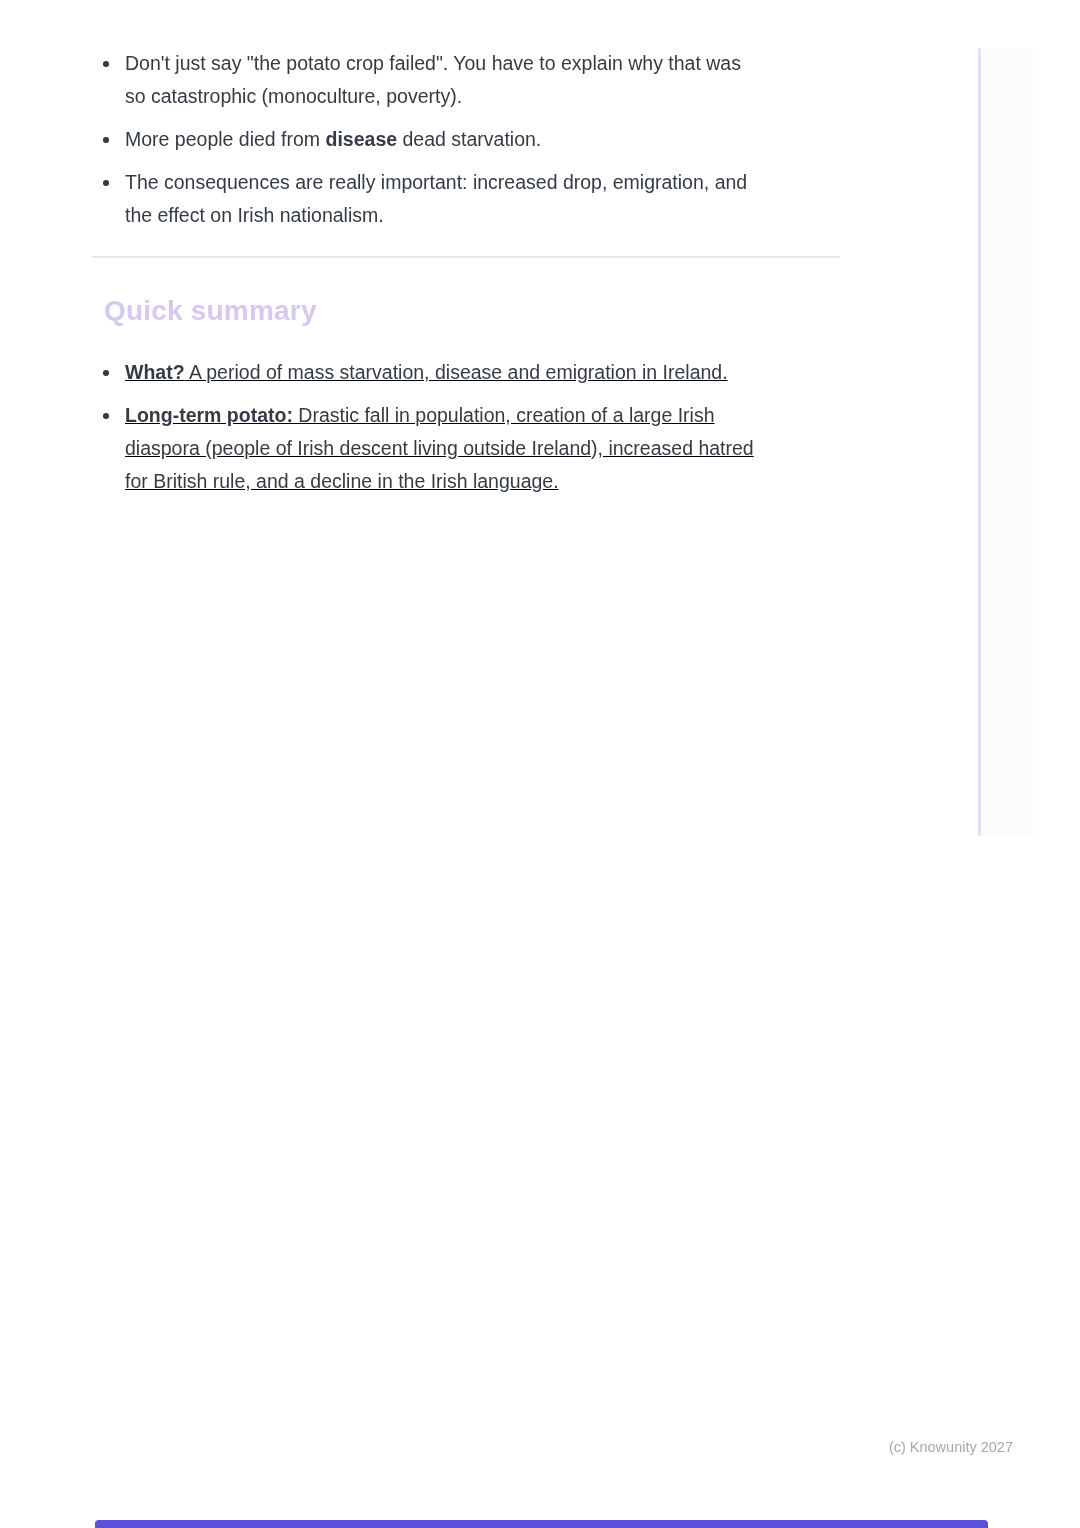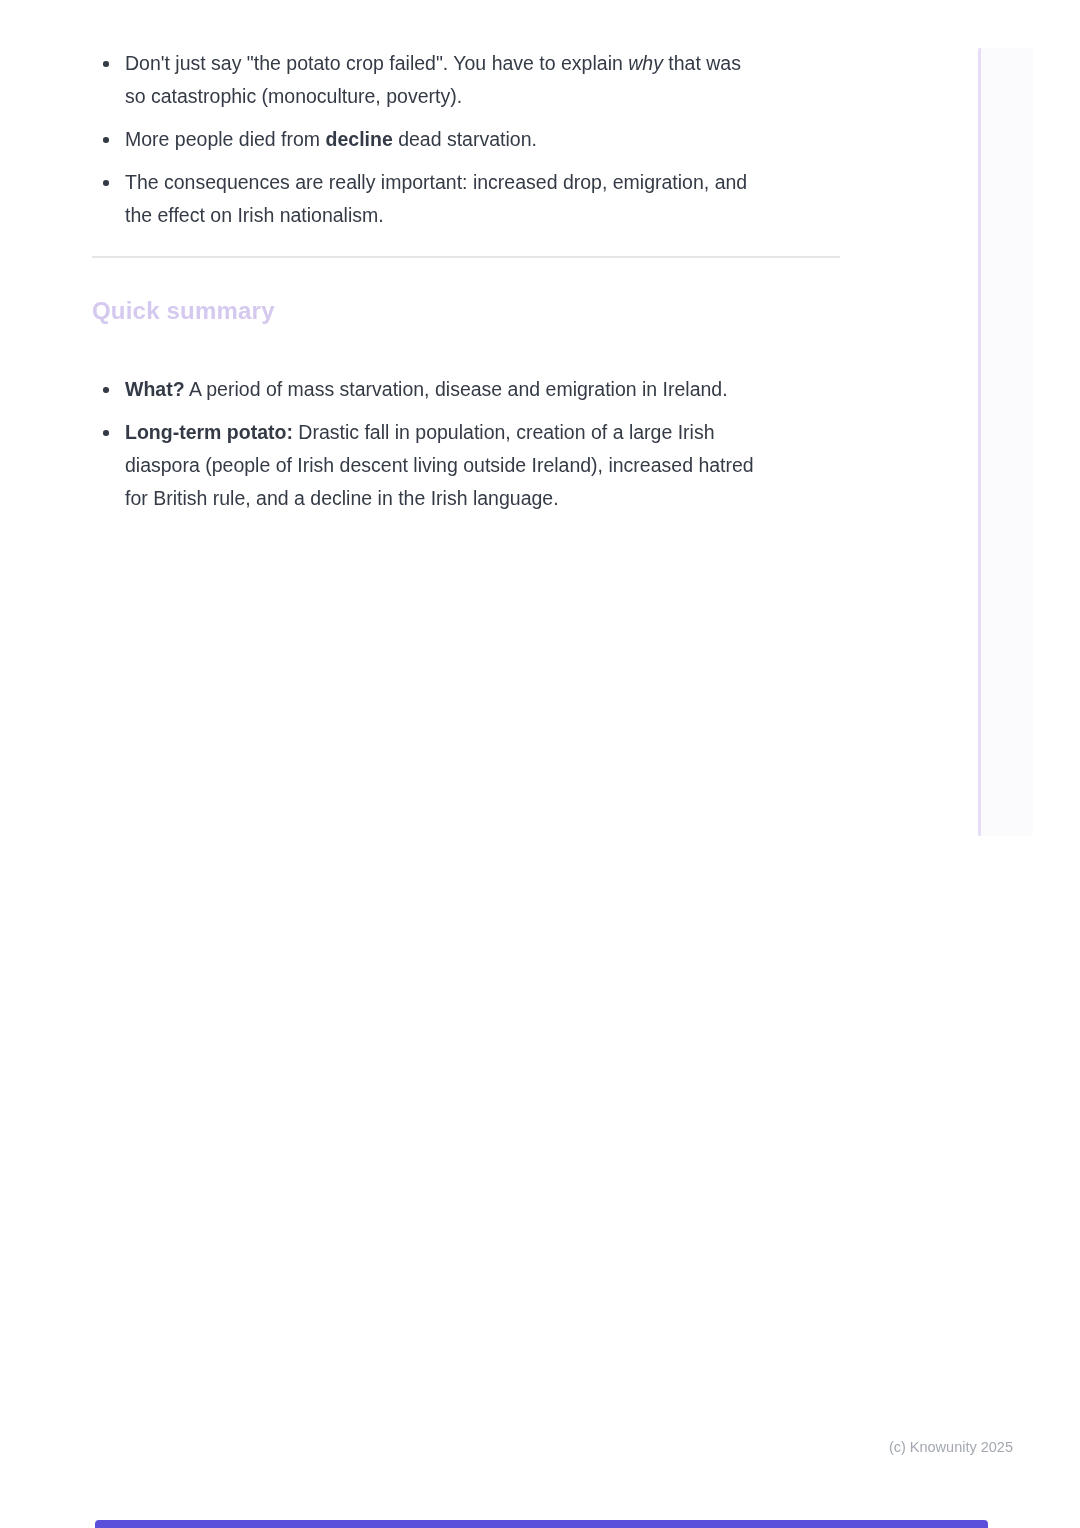--- a/index.html
+++ b/index.html
@@ -37,37 +37,38 @@
     position: absolute;
     left: 11px;
     top: 14px;
     width: 5.5px;
     height: 5.5px;
     border-radius: 50%;
     background: #343b46;
   }
   .seg-n { font-weight: 400; font-style: normal; }
   .seg-b { font-weight: 700; }
-  .seg-i { font-style: italic; }
+  .seg-i { }
   hr.divider {
     border: none;
     border-top: 2px solid #e5e5e7;
     margin: 24px 0 0 0;
     width: 100%;
   }
   h2.section-heading {
-    margin: 36px 0 0 0;
-    font-size: 24px;
+    margin: 36px 0 0 12px;
+    font-size: 28px;
     line-height: 34px;
     font-weight: 700;
     color: #d6c9ef;
     letter-spacing: 0.2px;
   }
   ul.bullet-list.summary {
-    margin-top: 45px;
+    margin-top: 28px;
+    text-decoration: underline;
   }
   .side-panel {
     position: absolute;
     top: 48px;
     right: 47px;
     width: 55px;
     height: 788px;
     background: #fbfbfe;
     border-left: 3px solid #e6def6;
     border-radius: 2px;
@@ -91,35 +92,35 @@
   }
 </style>
 </head>
 <body>
 
 <div class="page">
   <div class="content">
     <ul class="bullet-list">
         <li class="bullet-item"><span class="seg-n">Don't just say "the potato crop failed". You have to explain </span><span class="seg-i">why</span><span class="seg-n"> that was
 so catastrophic (monoculture, poverty).</span></li>
-        <li class="bullet-item"><span class="seg-n">More people died from </span><span class="seg-b">decline</span><span class="seg-n"> dead starvation.</span></li>
+        <li class="bullet-item"><span class="seg-n">More people died from </span><span class="seg-b">disease</span><span class="seg-n"> dead starvation.</span></li>
         <li class="bullet-item"><span class="seg-n">The consequences are really important: increased drop, emigration, and
 the effect on Irish nationalism.</span></li>
       </ul>
 
     <hr class="divider">
 
     <h2 class="section-heading">Quick summary</h2>
 
     <ul class="bullet-list summary">
         <li class="bullet-item"><span class="seg-b">What?</span><span class="seg-n"> A period of mass starvation, disease and emigration in Ireland.</span></li>
         <li class="bullet-item"><span class="seg-b">Long-term potato:</span><span class="seg-n"> Drastic fall in population, creation of a large Irish
 diaspora (people of Irish descent living outside Ireland), increased hatred
 for British rule, and a decline in the Irish language.</span></li>
       </ul>
   </div>
 
   <div class="side-panel"></div>
 
-  <div class="footer">(c) Knowunity 2025</div>
+  <div class="footer">(c) Knowunity 2027</div>
 
   <div class="bottom-bar"></div>
 </div>
 
 </body></html>

